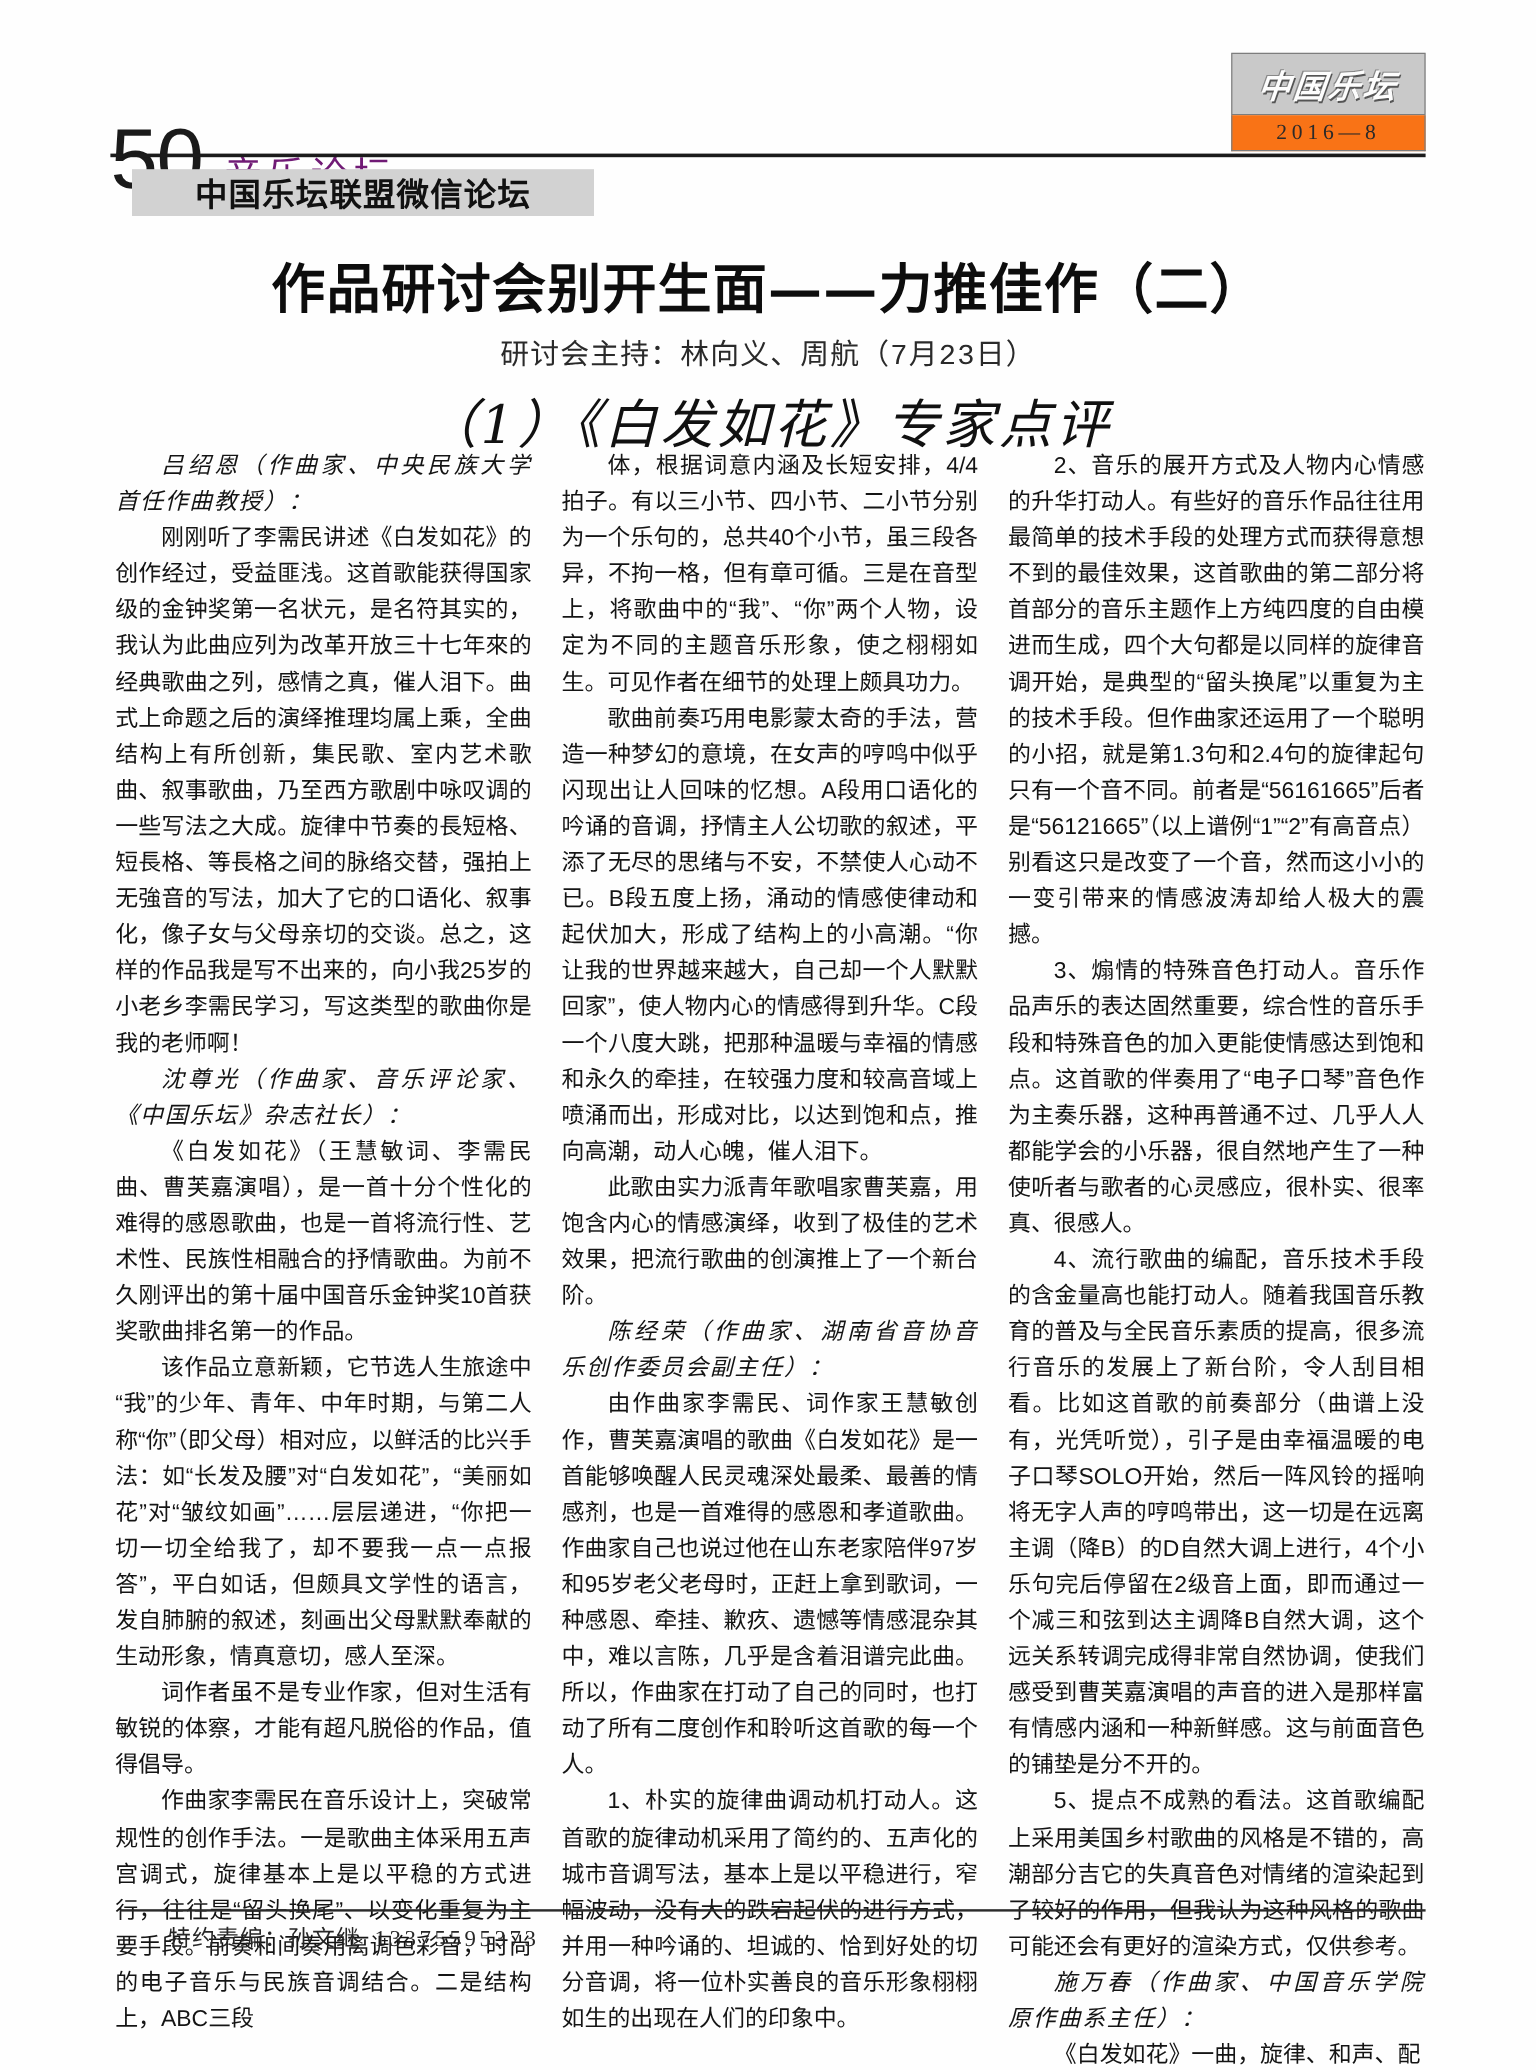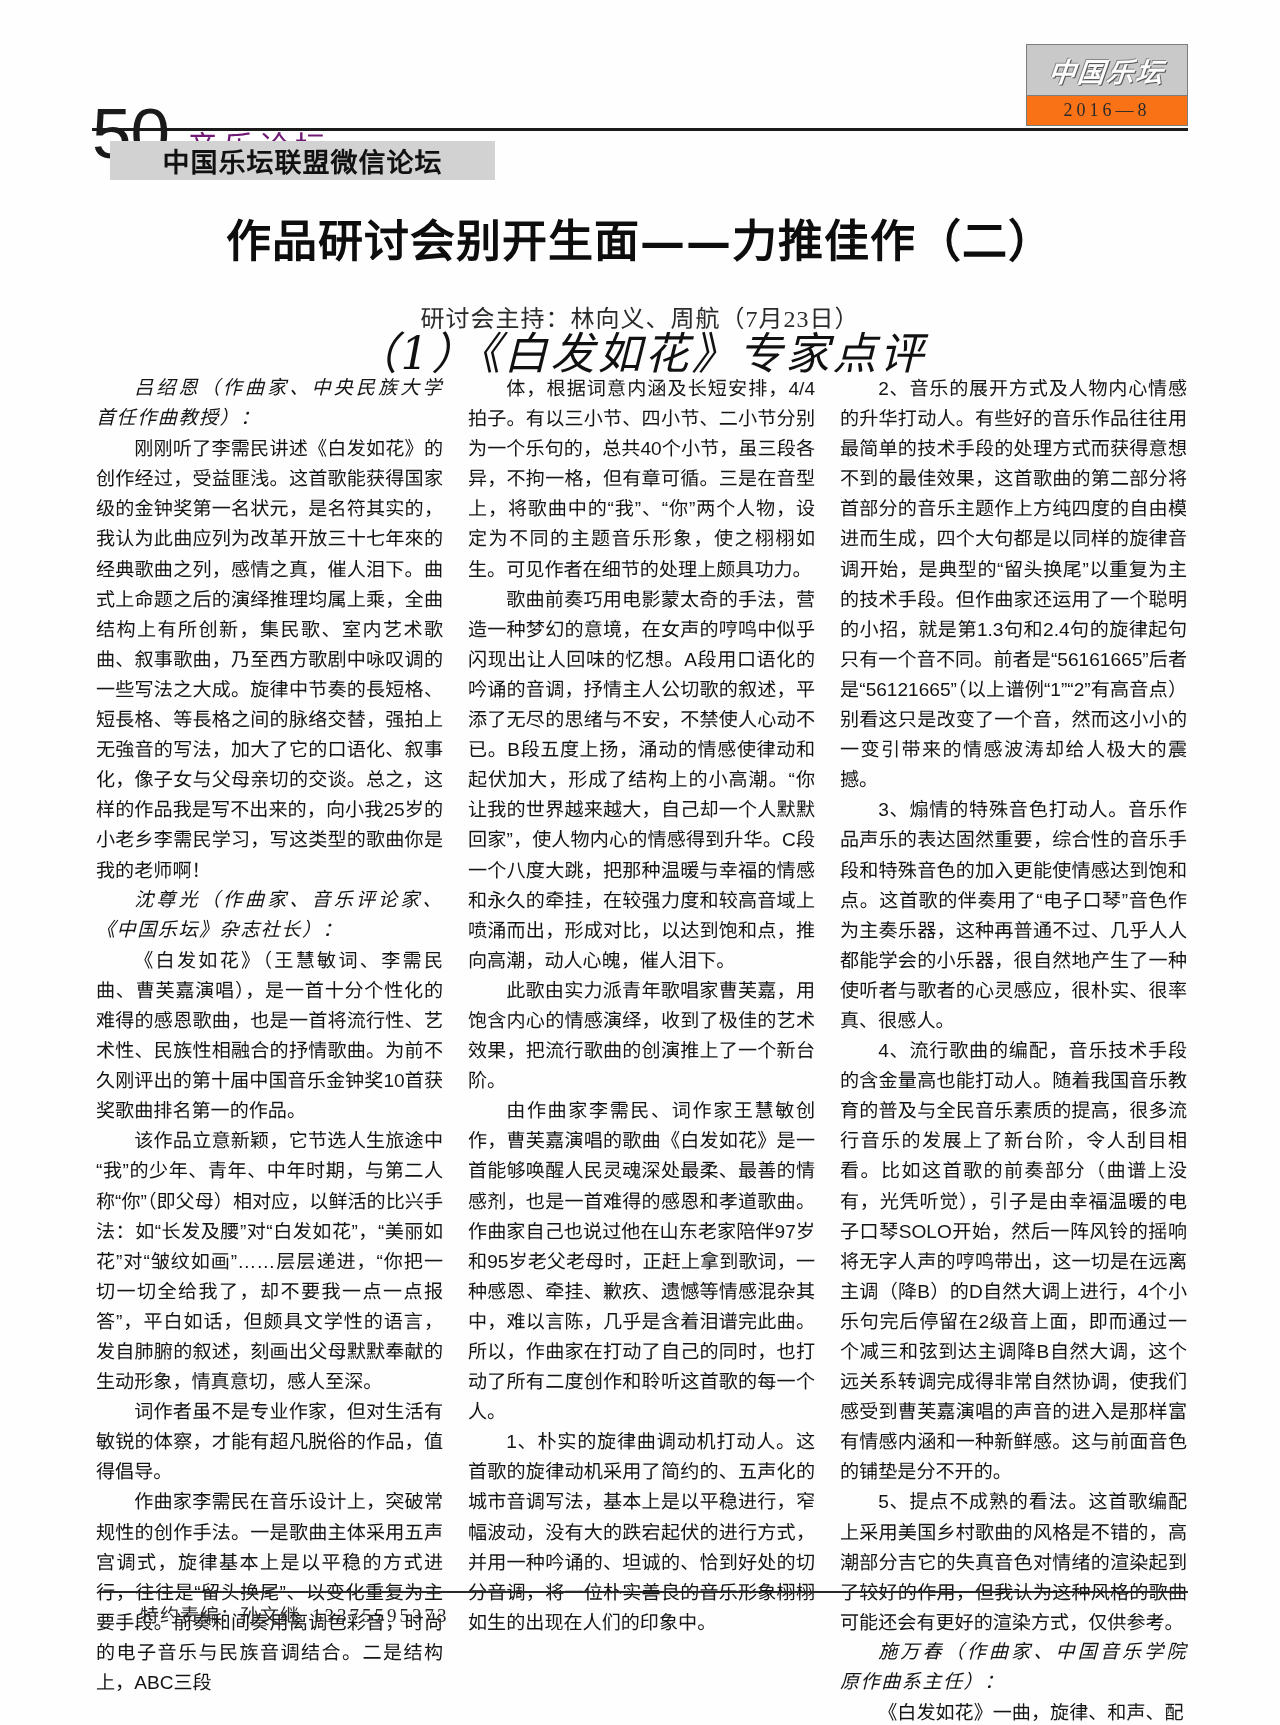--- a/index.html
+++ b/index.html
@@ -79,22 +79,22 @@
   .main-title{
     position:absolute;left:92px;top:205px;width:1096px;
     text-align:center;
     font-family:"DejaVu Serif","Liberation Serif",serif;
     font-weight:bold;font-size:45px;letter-spacing:1px;color:#0d0d0d;
     white-space:nowrap;
   }
   .sub-title{
     position:absolute;left:92px;top:275px;width:1096px;
     text-align:center;
-    font-family:Liberation Serif, serif;
-    font-size:24px;letter-spacing:1px;color:#2a2a2a;margin-top:24px;
+    font-family:Liberation Mono, monospace;
+    font-size:24px;letter-spacing:1px;color:#2a2a2a;
   }
   .part-title{
     position:absolute;left:92px;top:318px;width:1096px;
     text-align:center;
     font-family:"DejaVu Serif","Liberation Serif",serif;
     font-size:44px;letter-spacing:3px;color:#111;
     font-style:italic;
   }
   
   .cols{
@@ -106,21 +106,21 @@
     width:347px;
     font-size:19.1px;
     line-height:30.1px;
     text-align:justify;
     text-justify:inter-character;
     color:#141414;
   }
   .col p{margin:0;}
   .p-ind{text-indent:2em;}
   .kai{
-    font-family:Liberation Mono, monospace;
+    font-family:Liberation Serif, serif;
     font-style:italic;
     letter-spacing:1.5px;
   }
   .song{
     font-family:Liberation Sans, sans-serif;
     letter-spacing:0px;
   }
   
   .rule-bot{
     position:absolute;left:100px;top:1591px;width:1088px;height:2px;
@@ -177,20 +177,21 @@
         <p class="p-ind kai">沈尊光（作曲家、音乐评论家、《中国乐坛》杂志社长）：</p>
         <p class="p-ind song">《白发如花》（王慧敏词、李需民曲、曹芙嘉演唱），是一首十分个性化的难得的感恩歌曲，也是一首将流行性、艺术性、民族性相融合的抒情歌曲。为前不久刚评出的第十届中国音乐金钟奖10首获奖歌曲排名第一的作品。</p>
         <p class="p-ind song">该作品立意新颖，它节选人生旅途中“我”的少年、青年、中年时期，与第二人称“你”（即父母）相对应，以鲜活的比兴手法：如“长发及腰”对“白发如花”，“美丽如花”对“皱纹如画”……层层递进，“你把一切一切全给我了，却不要我一点一点报答”，平白如话，但颇具文学性的语言，发自肺腑的叙述，刻画出父母默默奉献的生动形象，情真意切，感人至深。</p>
         <p class="p-ind song">词作者虽不是专业作家，但对生活有敏锐的体察，才能有超凡脱俗的作品，值得倡导。</p>
         <p class="p-ind song">作曲家李需民在音乐设计上，突破常规性的创作手法。一是歌曲主体采用五声宫调式，旋律基本上是以平稳的方式进行，往往是“留头换尾”、以变化重复为主要手段。前奏和间奏用离调色彩音，时尚的电子音乐与民族音调结合。二是结构上，ABC三段</p>
       </div>
     <div class="col">
         <p class="p-ind song">体，根据词意内涵及长短安排，4/4拍子。有以三小节、四小节、二小节分别为一个乐句的，总共40个小节，虽三段各异，不拘一格，但有章可循。三是在音型上，将歌曲中的“我”、“你”两个人物，设定为不同的主题音乐形象，使之栩栩如生。可见作者在细节的处理上颇具功力。</p>
         <p class="p-ind song">歌曲前奏巧用电影蒙太奇的手法，营造一种梦幻的意境，在女声的哼鸣中似乎闪现出让人回味的忆想。A段用口语化的吟诵的音调，抒情主人公切歌的叙述，平添了无尽的思绪与不安，不禁使人心动不已。B段五度上扬，涌动的情感使律动和起伏加大，形成了结构上的小高潮。“你让我的世界越来越大，自己却一个人默默回家”，使人物内心的情感得到升华。C段一个八度大跳，把那种温暖与幸福的情感和永久的牵挂，在较强力度和较高音域上喷涌而出，形成对比，以达到饱和点，推向高潮，动人心魄，催人泪下。</p>
         <p class="p-ind song">此歌由实力派青年歌唱家曹芙嘉，用饱含内心的情感演绎，收到了极佳的艺术效果，把流行歌曲的创演推上了一个新台阶。</p>
+        <p class="p-ind kai">陈经荣（作曲家、湖南省音协音乐创作委员会副主任）：</p>
         <p class="p-ind song">由作曲家李需民、词作家王慧敏创作，曹芙嘉演唱的歌曲《白发如花》是一首能够唤醒人民灵魂深处最柔、最善的情感剂，也是一首难得的感恩和孝道歌曲。作曲家自己也说过他在山东老家陪伴97岁和95岁老父老母时，正赶上拿到歌词，一种感恩、牵挂、歉疚、遗憾等情感混杂其中，难以言陈，几乎是含着泪谱完此曲。所以，作曲家在打动了自己的同时，也打动了所有二度创作和聆听这首歌的每一个人。</p>
         <p class="p-ind song">1、朴实的旋律曲调动机打动人。这首歌的旋律动机采用了简约的、五声化的城市音调写法，基本上是以平稳进行，窄幅波动，没有大的跌宕起伏的进行方式，并用一种吟诵的、坦诚的、恰到好处的切分音调，将一位朴实善良的音乐形象栩栩如生的出现在人们的印象中。</p>
       </div>
     <div class="col">
         <p class="p-ind song">2、音乐的展开方式及人物内心情感的升华打动人。有些好的音乐作品往往用最简单的技术手段的处理方式而获得意想不到的最佳效果，这首歌曲的第二部分将首部分的音乐主题作上方纯四度的自由模进而生成，四个大句都是以同样的旋律音调开始，是典型的“留头换尾”以重复为主的技术手段。但作曲家还运用了一个聪明的小招，就是第1.3句和2.4句的旋律起句只有一个音不同。前者是“56161665”后者是“56121665”（以上谱例“1”“2”有高音点）别看这只是改变了一个音，然而这小小的一变引带来的情感波涛却给人极大的震撼。</p>
         <p class="p-ind song">3、煽情的特殊音色打动人。音乐作品声乐的表达固然重要，综合性的音乐手段和特殊音色的加入更能使情感达到饱和点。这首歌的伴奏用了“电子口琴”音色作为主奏乐器，这种再普通不过、几乎人人都能学会的小乐器，很自然地产生了一种使听者与歌者的心灵感应，很朴实、很率真、很感人。</p>
         <p class="p-ind song">4、流行歌曲的编配，音乐技术手段的含金量高也能打动人。随着我国音乐教育的普及与全民音乐素质的提高，很多流行音乐的发展上了新台阶，令人刮目相看。比如这首歌的前奏部分（曲谱上没有，光凭听觉），引子是由幸福温暖的电子口琴SOLO开始，然后一阵风铃的摇响将无字人声的哼鸣带出，这一切是在远离主调（降B）的D自然大调上进行，4个小乐句完后停留在2级音上面，即而通过一个减三和弦到达主调降B自然大调，这个远关系转调完成得非常自然协调，使我们感受到曹芙嘉演唱的声音的进入是那样富有情感内涵和一种新鲜感。这与前面音色的铺垫是分不开的。</p>
         <p class="p-ind song">5、提点不成熟的看法。这首歌编配上采用美国乡村歌曲的风格是不错的，高潮部分吉它的失真音色对情绪的渲染起到了较好的作用，但我认为这种风格的歌曲可能还会有更好的渲染方式，仅供参考。</p>
         <p class="p-ind kai">施万春（作曲家、中国音乐学院原作曲系主任）：</p>
         <p class="p-ind song">《白发如花》一曲，旋律、和声、配</p>

